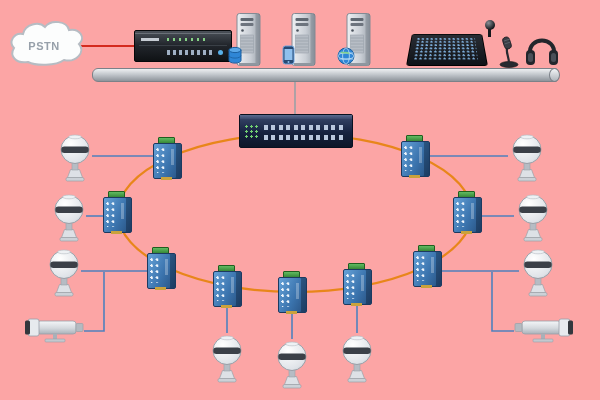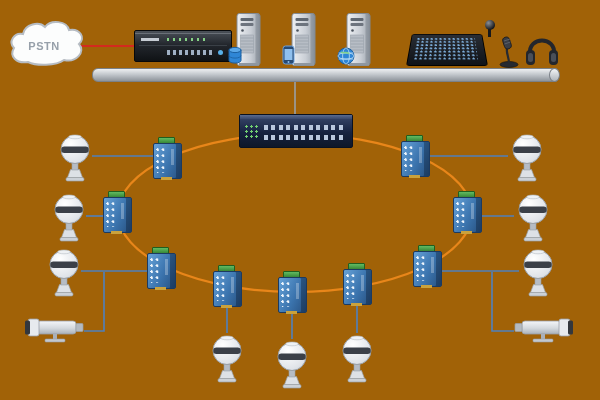--- a/index.html
+++ b/index.html
@@ -1,16 +1,16 @@
 <!DOCTYPE html>
 <html><head>
 <meta charset="utf-8">
 <style>
   html,body{margin:0;padding:0;background:#fff;}
-  .stage{position:relative;width:600px;height:400px;background:#a16207;overflow:hidden;
+  .stage{position:relative;width:600px;height:400px;background:#fca5a5;overflow:hidden;
          font-family:"Liberation Sans",sans-serif;}
   #edge-layer{position:absolute;left:0;top:0;z-index:1;}
   .node{position:absolute;z-index:2;}
   .flip{transform:scaleX(-1);}
 
   
   .pipe{position:absolute;left:92px;top:68px;width:464px;height:12px;z-index:2;
         border-radius:6px 3px 3px 6px;
         background:linear-gradient(#eef0f2,#c3c8cd 45%,#8e949b);border:1px solid #7b8188;}
   .pipe::after{content:"";position:absolute;right:-3px;top:-1px;width:9px;height:12px;

